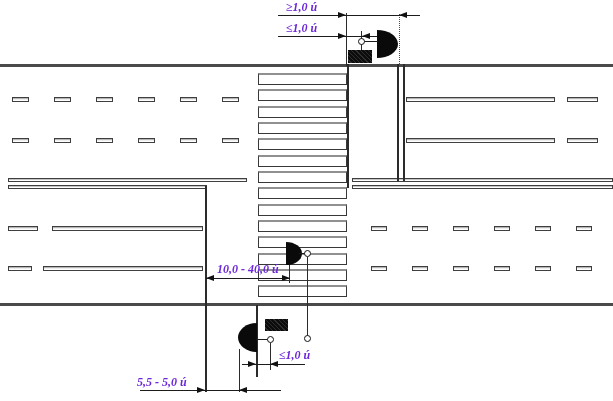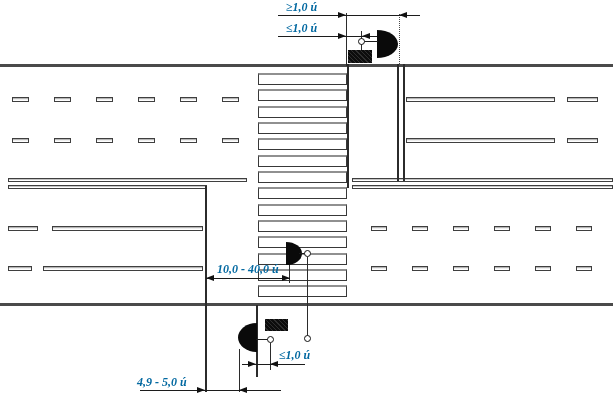--- a/index.html
+++ b/index.html
@@ -11,21 +11,21 @@
   .stripe{position:absolute;box-sizing:border-box;left:258px;width:89px;height:12px;
           border:1px solid #383838;border-top:2px solid #909090;background:#fff;}
   .vln{position:absolute;background:#2b2b2b;}
   .vdot{position:absolute;width:0;border-left:1px dotted #4a4a4a;}
   .dim{position:absolute;height:1px;background:#1c1c1c;}
   .ar{position:absolute;width:0;height:0;border-top:3px solid transparent;
       border-bottom:3px solid transparent;border-left:8px solid #111;}
   .al{position:absolute;width:0;height:0;border-top:3px solid transparent;
       border-bottom:3px solid transparent;border-right:8px solid #111;}
   .dimtext{position:absolute;font:italic 600 12px "Liberation Serif",serif;
-           color:#0369a1;white-space:nowrap;line-height:13px;letter-spacing:0px;}
+           color:#6d28d9;white-space:nowrap;line-height:13px;letter-spacing:0px;}
   .sign{position:absolute;background:#101010;
         background-image:repeating-linear-gradient(45deg,#0c0c0c 0 2px,#2e2e2e 2px 3px);}
   .pole{position:absolute;width:7px;height:7px;border-radius:50%;
         border:1.5px solid #111;background:#fff;box-sizing:border-box;}
   .lamp{position:absolute;background:#0a0a0a;}
   .lamp.bulge-right{border-radius:0 100% 100% 0 / 0 50% 50% 0;}
   .lamp.bulge-left{border-radius:100% 0 0 100% / 50% 0 0 50%;}
   .lead{position:absolute;height:1px;background:#1c1c1c;}
 </style>
 </head>
@@ -123,21 +123,21 @@
   <div class="al" style="left:270px;top:361px;"></div>
 
   <div class="dim" style="left:140px;top:390px;width:141px;"></div>
   <div class="ar" style="left:197px;top:387px;"></div>
   <div class="al" style="left:239px;top:387px;"></div>
 
   <div class="dimtext" style="left:286px;top:1px;">≥1,0 ú</div>
   <div class="dimtext" style="left:286px;top:22px;">≤1,0 ú</div>
   <div class="dimtext" style="left:217px;top:263px;">10,0 - 40,0 ú</div>
   <div class="dimtext" style="left:279px;top:349px;">≤1,0 ú</div>
-  <div class="dimtext" style="left:137px;top:376px;">4,9 - 5,0 ú</div>
+  <div class="dimtext" style="left:137px;top:376px;">5,5 - 5,0 ú</div>
 
   <div class="lamp bulge-right" style="left:377px;top:30px;width:21px;height:28px;"></div>
   <div class="lamp bulge-right" style="left:286px;top:242px;width:16px;height:23px;"></div>
   <div class="lamp bulge-left" style="left:238px;top:323px;width:19px;height:29px;"></div>
 
   <div class="sign" style="left:348px;top:50px;width:24px;height:13px;"></div>
   <div class="sign" style="left:265px;top:319px;width:23px;height:12px;"></div>
 
   <div class="lead" style="left:364px;top:41px;width:14px;"></div>
   <div class="lead" style="left:299px;top:253px;width:7px;"></div>

